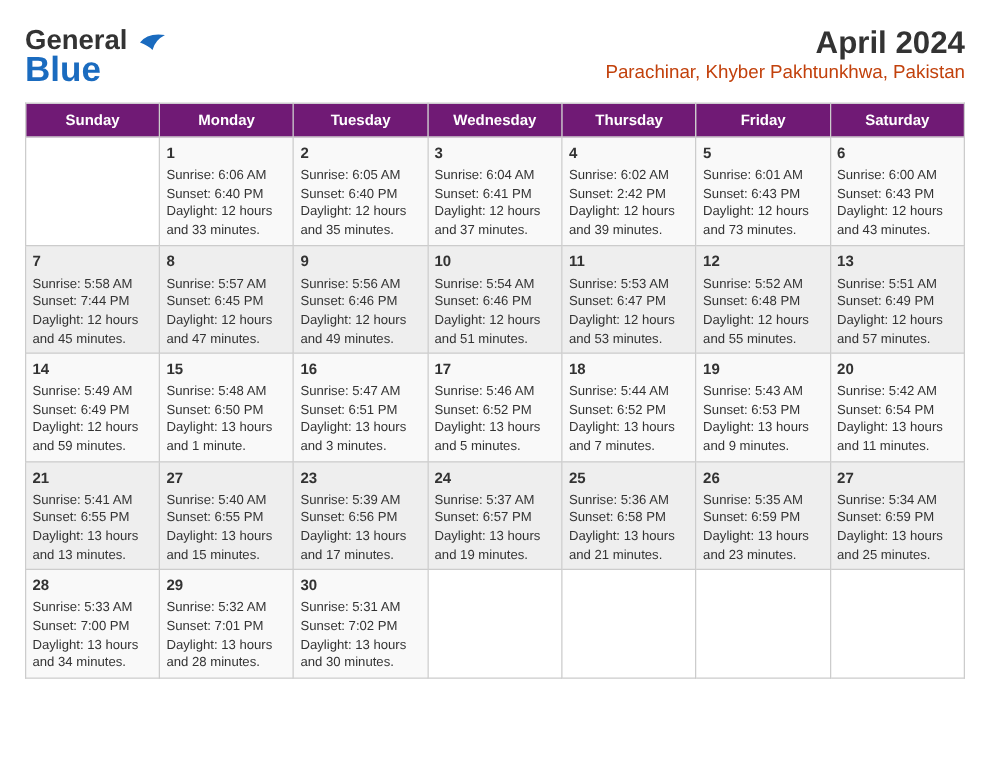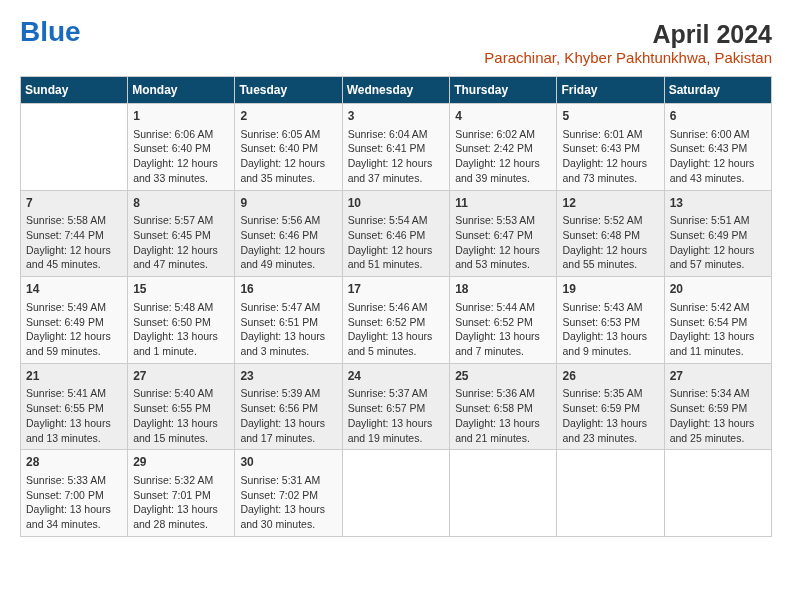--- a/index.html
+++ b/index.html
@@ -36,24 +36,24 @@
     .location-title {
       font-size: 15px;
       color: #c2410c;
     }
     table {
       width: 100%;
       border-collapse: collapse;
       font-size: 11px;
     }
     thead tr th {
-      background: #0c4a6e;
+      background: #701a75;
       color: #fff;
       padding: 6px 4px;
-      text-align: left;
+      text-align: center;
       font-size: 12px;
       font-weight: bold;
       border: 1px solid #ccc;
     }
     tbody tr td {
       border: 1px solid #ccc;
       vertical-align: top;
       padding: 4px 5px;
       height: 80px;
       width: 108px;
@@ -75,20 +75,28 @@
     }
     .empty-cell {
       background: #fff !important;
     }
   </style>
 </head>
 <body>
 
 <div class="header">
   <div class="logo">
+    <div class="logo-row">
+      <div style="font-size:22px; font-weight:bold; color:#333; line-height:1.1;">
+        <span style="color:#333;">General</span><span style="display:inline-block; width:0;"></span>
+        <svg width="22" height="14" viewBox="0 0 22 14" style="vertical-align:middle; margin-left:2px;">
+          <path d="M2,8 Q8,0 22,2 Q14,6 12,14 Q8,10 2,8Z" fill="#1a6bbf"></path>
+        </svg>
+      </div>
+    </div>
     <div style="font-size:28px; font-weight:bold; color:#1a6bbf; margin-top:-4px;">Blue</div>
   </div>
   <div class="title-block">
     <div class="month-title">April 2024</div>
     <div class="location-title">Parachinar, Khyber Pakhtunkhwa, Pakistan</div>
   </div>
 </div>
 
 <table>
   <thead>

